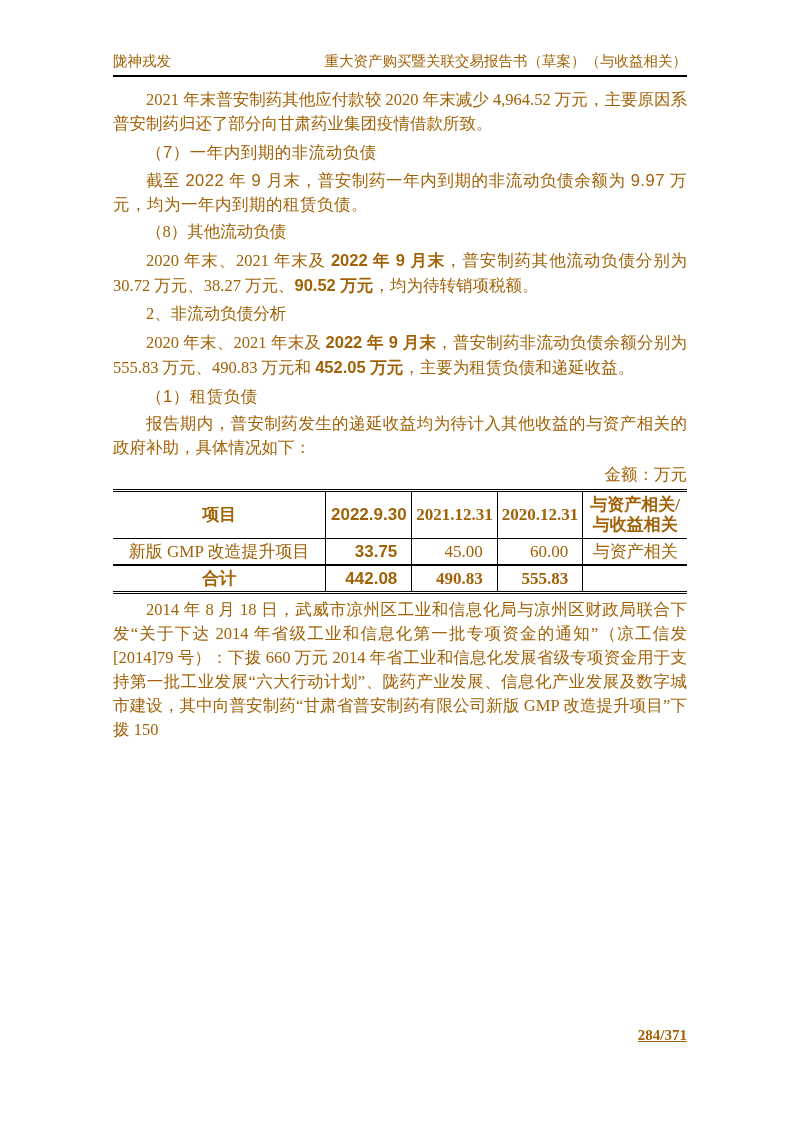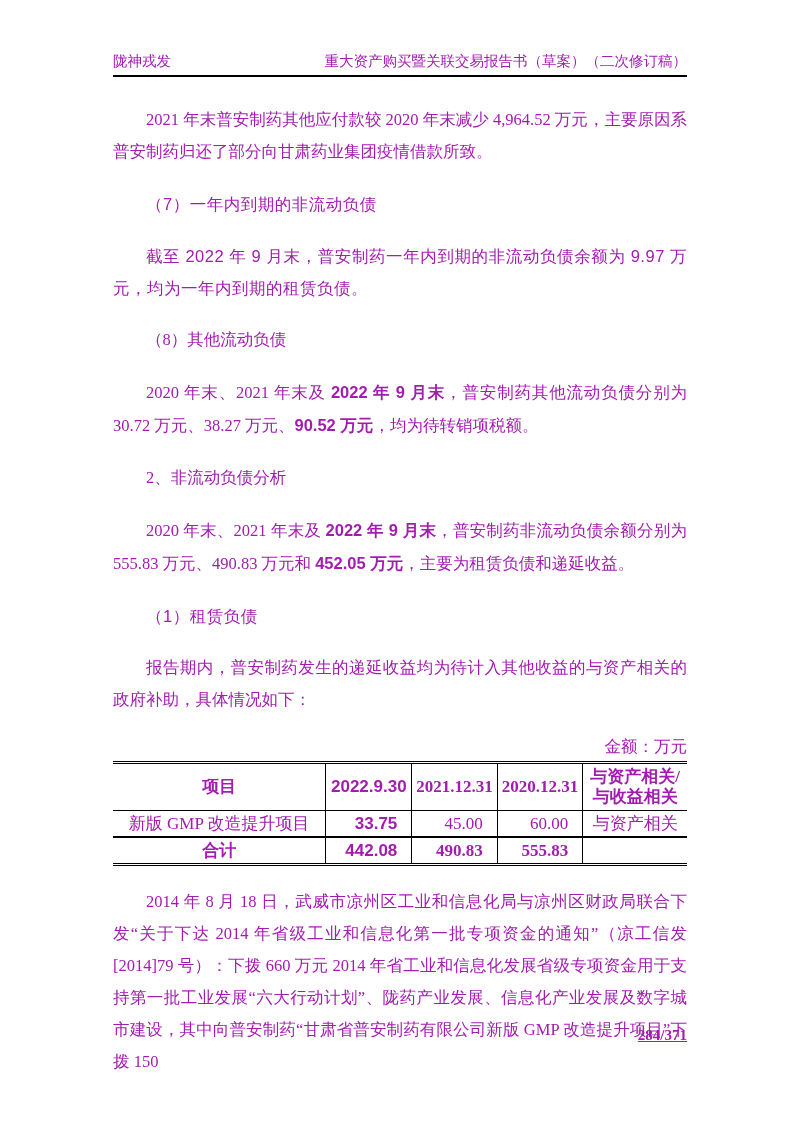--- a/index.html
+++ b/index.html
@@ -2,39 +2,39 @@
 <html><head>
 <meta charset="utf-8">
 <style>
   html,body{margin:0;padding:0;background:#888;}
   .page{
     position:relative;
     width:793px;height:1122px;
     margin:0 auto;
     background:#ffffff;
     font-family:"Liberation Serif","DejaVu Serif",serif;
-    color:#a21caf;
+    color:#a16207;
     overflow:hidden;
   }
   .page-header{
     position:absolute;top:52px;left:113px;right:106px;
     display:flex;justify-content:space-between;align-items:flex-end;
     font-size:14.5px;line-height:18px;
     padding-bottom:5px;
     border-bottom:2px solid #000;
   }
   .page-header .hdr-right{text-align:right;}
   .content{
     position:absolute;top:84px;left:113px;right:106px;
   }
   .content p,.content h3{
-    margin:20px 0;
+    margin:4px 0;
     font-size:16.5px;
     font-weight:normal;
-    line-height:32px;
+    line-height:24px;
     text-align:justify;
     text-indent:2em;
   }
   .p-bold,.h-kai{
     font-weight:bold;
     font-family:"Liberation Sans","DejaVu Sans",sans-serif;
     letter-spacing:0.5px;
   }
   .caption{
     text-align:right !important;
@@ -72,21 +72,21 @@
     text-decoration:underline;
   }
 </style>
 </head>
 <body>
 
 <div class="page">
 
   <div class="page-header">
     <span class="hdr-left">陇神戎发</span>
-    <span class="hdr-right">重大资产购买暨关联交易报告书（草案）（二次修订稿）</span>
+    <span class="hdr-right">重大资产购买暨关联交易报告书（草案）（与收益相关）</span>
   </div>
 
   <div class="content">
       <p class="p"><span>2021 年末普安制药其他应付款较 2020 年末减少 4,964.52 万元，主要原因系普安制药归还了部分向甘肃药业集团疫情借款所致。</span></p>
       <h3 class="h-kai"><span>（7）一年内到期的非流动负债</span></h3>
       <p class="p-bold"><span>截至 2022 年 9 月末，普安制药一年内到期的非流动负债余额为 9.97 万元，均为一年内到期的租赁负债。</span></p>
       <h3 class="h"><span>（8）其他流动负债</span></h3>
       <p class="p"><span>2020 年末、2021 年末及 </span><span class="b">2022 年 9 月末</span><span>，普安制药其他流动负债分别为 30.72 万元、38.27 万元、</span><span class="b">90.52 万元</span><span>，均为待转销项税额。</span></p>
       <h3 class="h"><span>2、非流动负债分析</span></h3>
       <p class="p"><span>2020 年末、2021 年末及 </span><span class="b">2022 年 9 月末</span><span>，普安制药非流动负债余额分别为 555.83 万元、490.83 万元和 </span><span class="b">452.05 万元</span><span>，主要为租赁负债和递延收益。</span></p>

